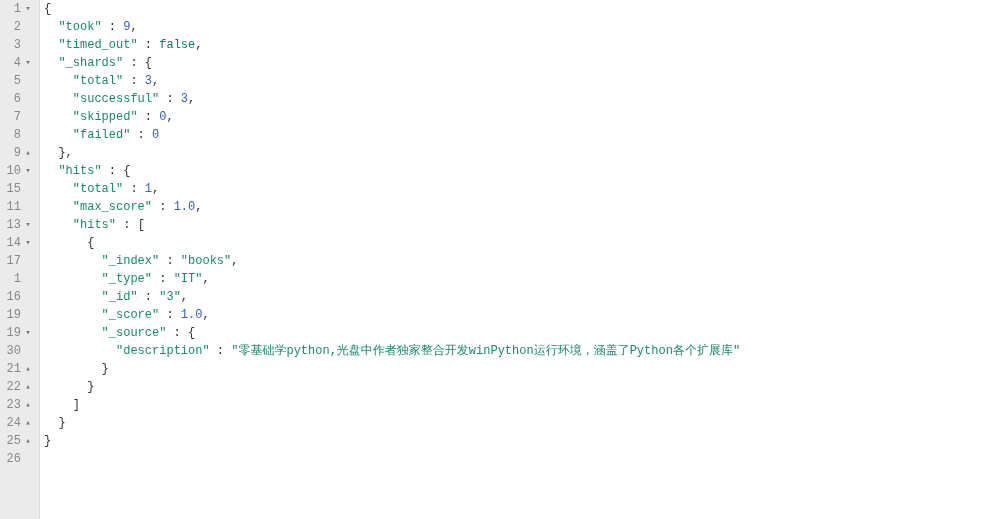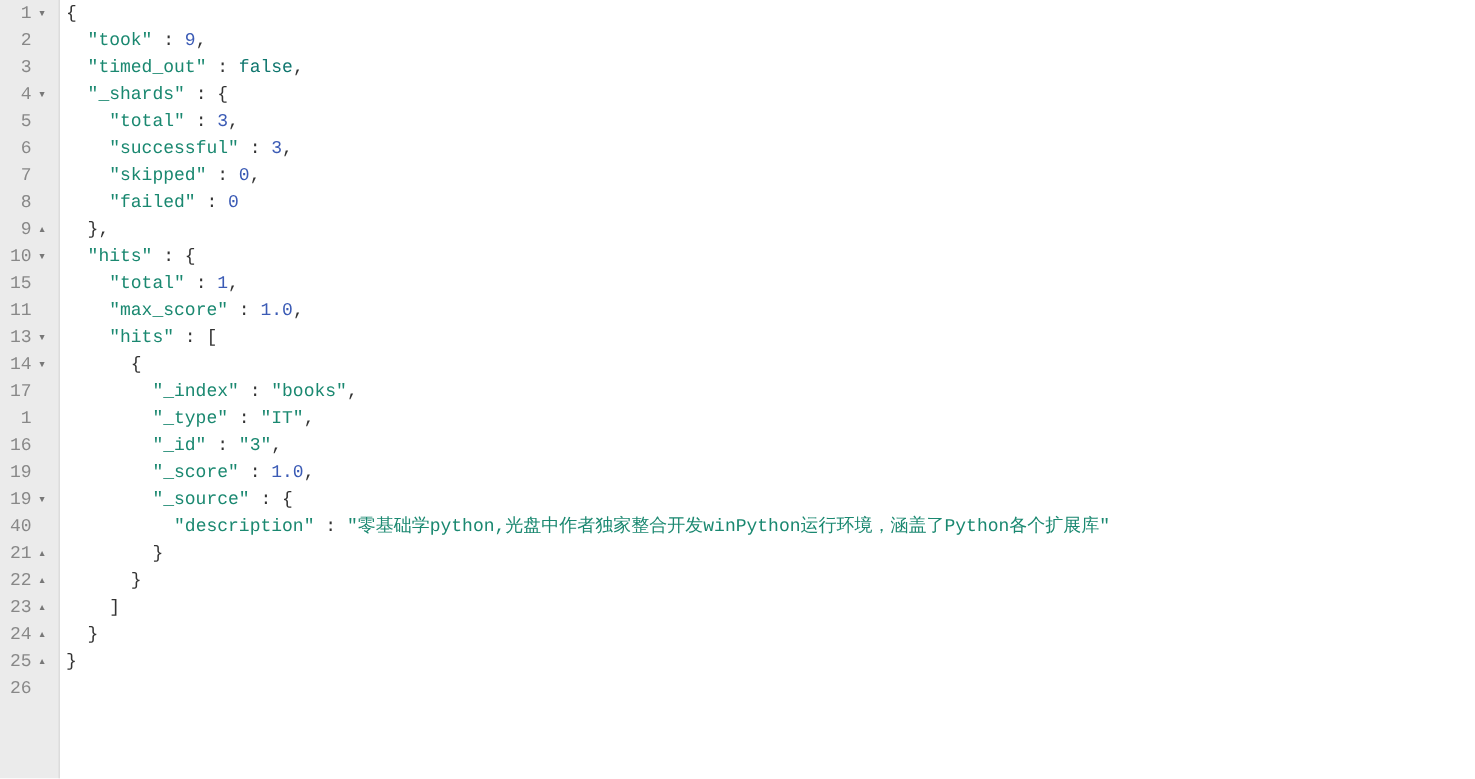--- a/index.html
+++ b/index.html
@@ -78,21 +78,21 @@
       <div class="gutter-line">10<span class="fold-marker">▾</span></div>
       <div class="gutter-line">15</div>
       <div class="gutter-line">11</div>
       <div class="gutter-line">13<span class="fold-marker">▾</span></div>
       <div class="gutter-line">14<span class="fold-marker">▾</span></div>
       <div class="gutter-line">17</div>
       <div class="gutter-line">1</div>
       <div class="gutter-line">16</div>
       <div class="gutter-line">19</div>
       <div class="gutter-line">19<span class="fold-marker">▾</span></div>
-      <div class="gutter-line">40</div>
+      <div class="gutter-line">30</div>
       <div class="gutter-line">21<span class="fold-marker">▴</span></div>
       <div class="gutter-line">22<span class="fold-marker">▴</span></div>
       <div class="gutter-line">23<span class="fold-marker">▴</span></div>
       <div class="gutter-line">24<span class="fold-marker">▴</span></div>
       <div class="gutter-line">25<span class="fold-marker">▴</span></div>
       <div class="gutter-line">26</div>
     </div>
   <div class="code" id="code">
       <div class="code-line"><span class="tok-punc">{</span></div>
       <div class="code-line"><span class="indent">  </span><span class="tok-key">"took"</span><span class="tok-punc"> : </span><span class="tok-num">9</span><span class="tok-punc">,</span></div>

